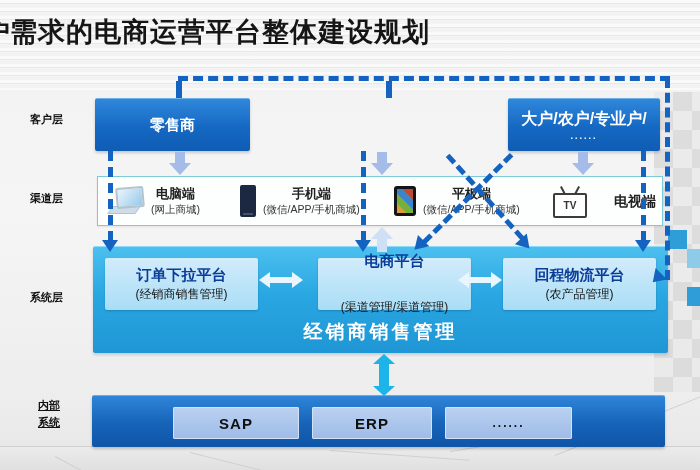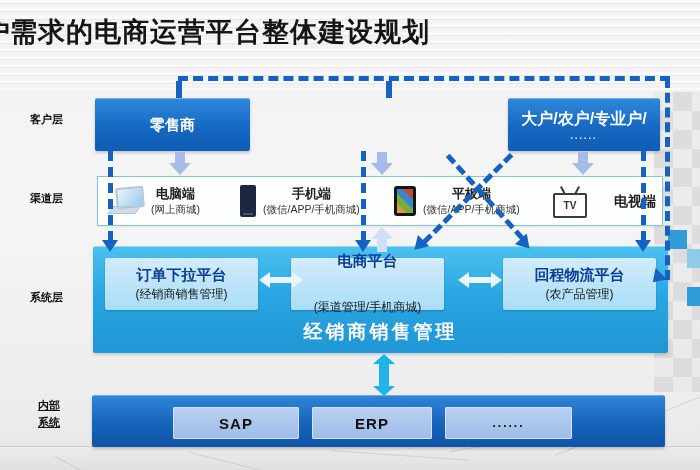--- a/index.html
+++ b/index.html
@@ -189,23 +189,23 @@
     </div>
   </div>
 
   <div class="sys-container">
     <div class="sys-label">经销商销售管理</div>
   </div>
   <div class="sys-box" style="left:105px;">
     <span class="t">订单下拉平台</span>
     <span class="s">(经销商销售管理)</span>
   </div>
-  <div class="sys-box" style="left:291px;gap:27px;">
+  <div class="sys-box" style="left:318px;gap:27px;">
     <span class="t">电商平台</span>
-    <span class="s">(渠道管理/手机商城)</span>
+    <span class="s">(渠道管理/渠道管理)</span>
   </div>
   <div class="sys-box" style="left:503px;">
     <span class="t">回程物流平台</span>
     <span class="s">(农产品管理)</span>
   </div>
   <div class="harrow" style="left:259px;">
     <div class="hl"></div>
       <div class="bar"></div>
       <div class="hr"></div>
   </div>

